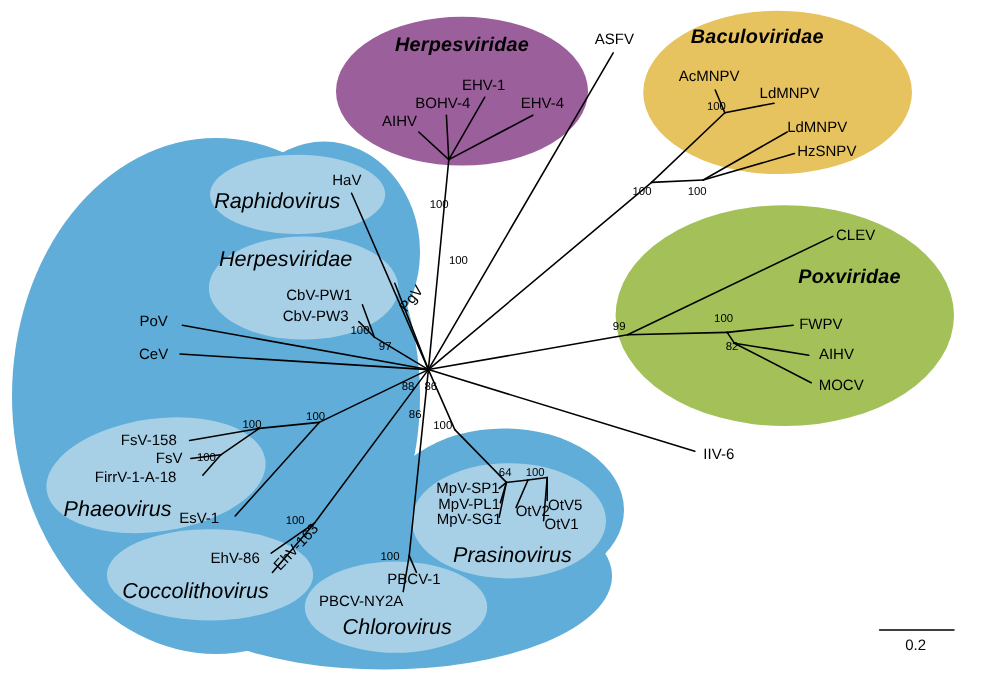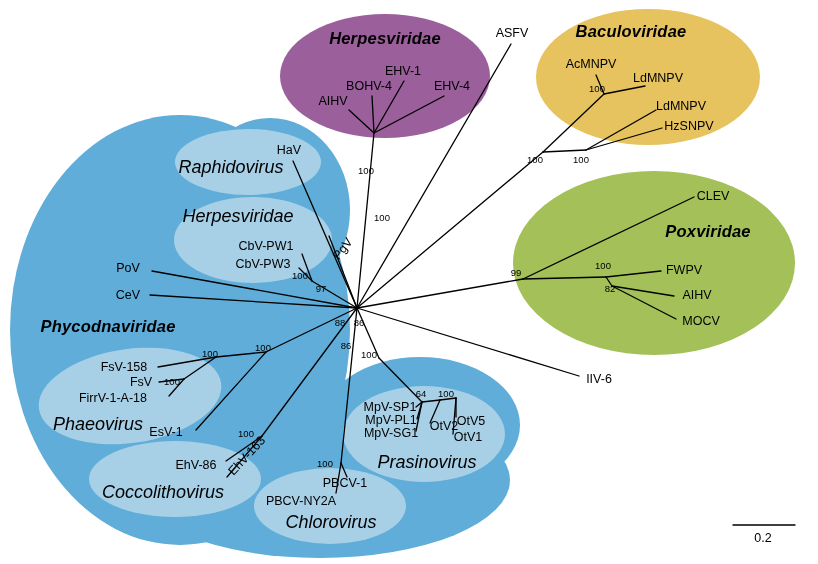--- a/index.html
+++ b/index.html
@@ -103,21 +103,20 @@
       <line x1="456" y1="398" x2="456" y2="417"></line>
       <line x1="456" y1="398" x2="453" y2="434"></line>
 
       <line x1="733" y1="525" x2="795" y2="525"></line>
     </g>
   </svg>
 
   <div class="lbl fam" style="left:385px;top:38px;">Herpesviridae</div>
   <div class="lbl fam" style="left:631px;top:31px;">Baculoviridae</div>
   <div class="lbl fam" style="left:708px;top:231px;">Poxviridae</div>
-  <div class="lbl fam" style="left:108px;top:326px;">Phycodnaviridae</div>
 
   <div class="lbl genus" style="left:231px;top:167px;">Raphidovirus</div>
   <div class="lbl genus" style="left:238px;top:216px;">Herpesviridae</div>
   <div class="lbl genus" style="left:98px;top:424px;">Phaeovirus</div>
   <div class="lbl genus" style="left:163px;top:492px;">Coccolithovirus</div>
   <div class="lbl genus" style="left:331px;top:522px;">Chlorovirus</div>
   <div class="lbl genus" style="left:427px;top:462px;">Prasinovirus</div>
 
   <div class="lbl" style="left:403px;top:71px;">EHV-1</div>
   <div class="lbl" style="left:369px;top:86px;">BOHV-4</div>

